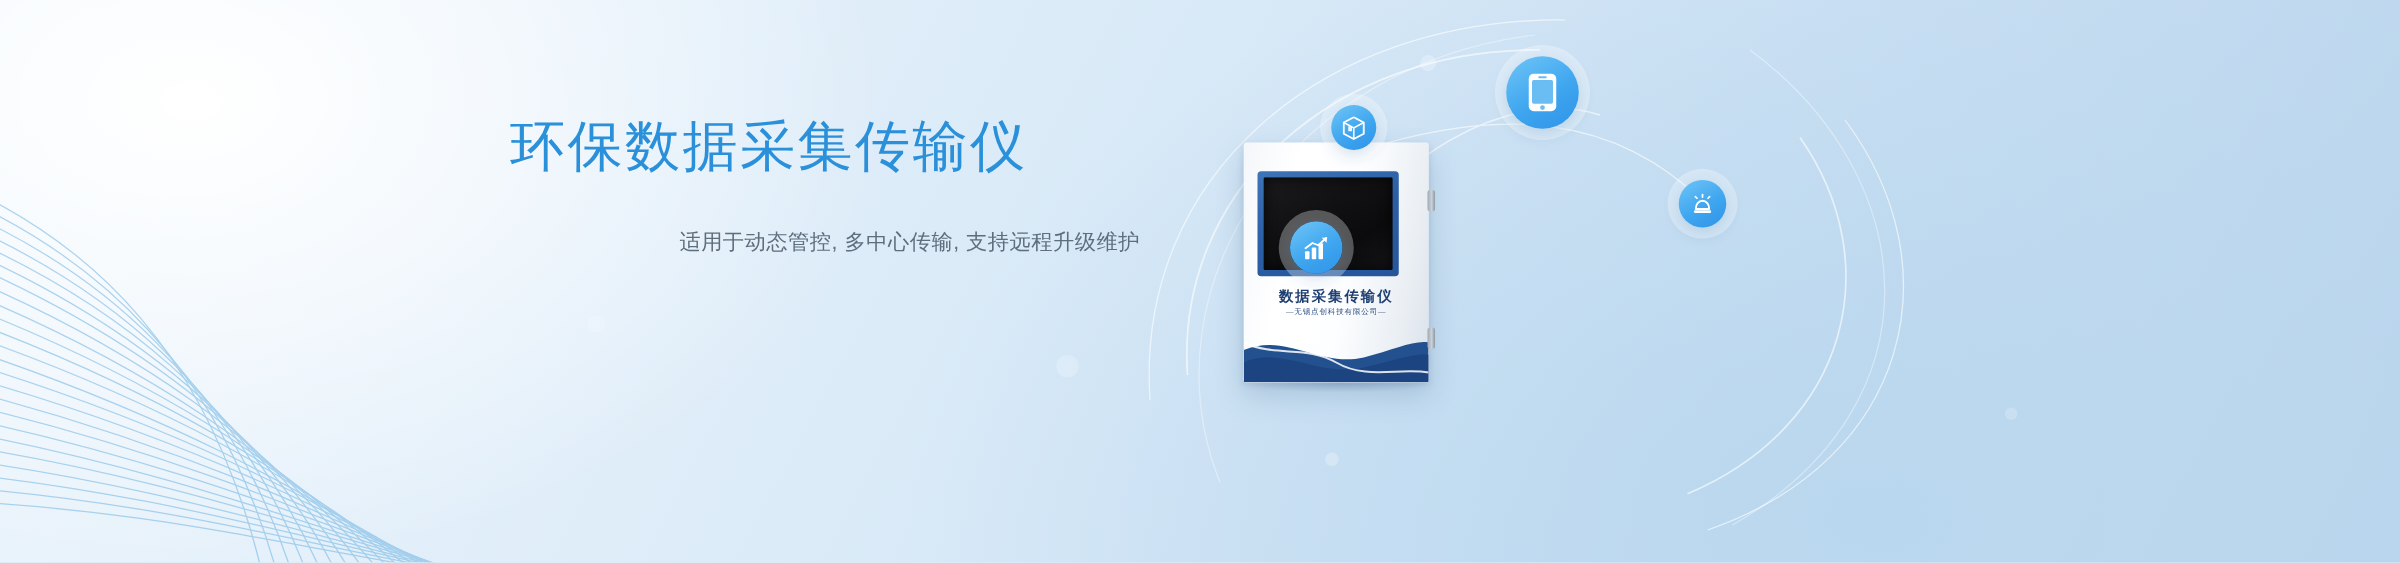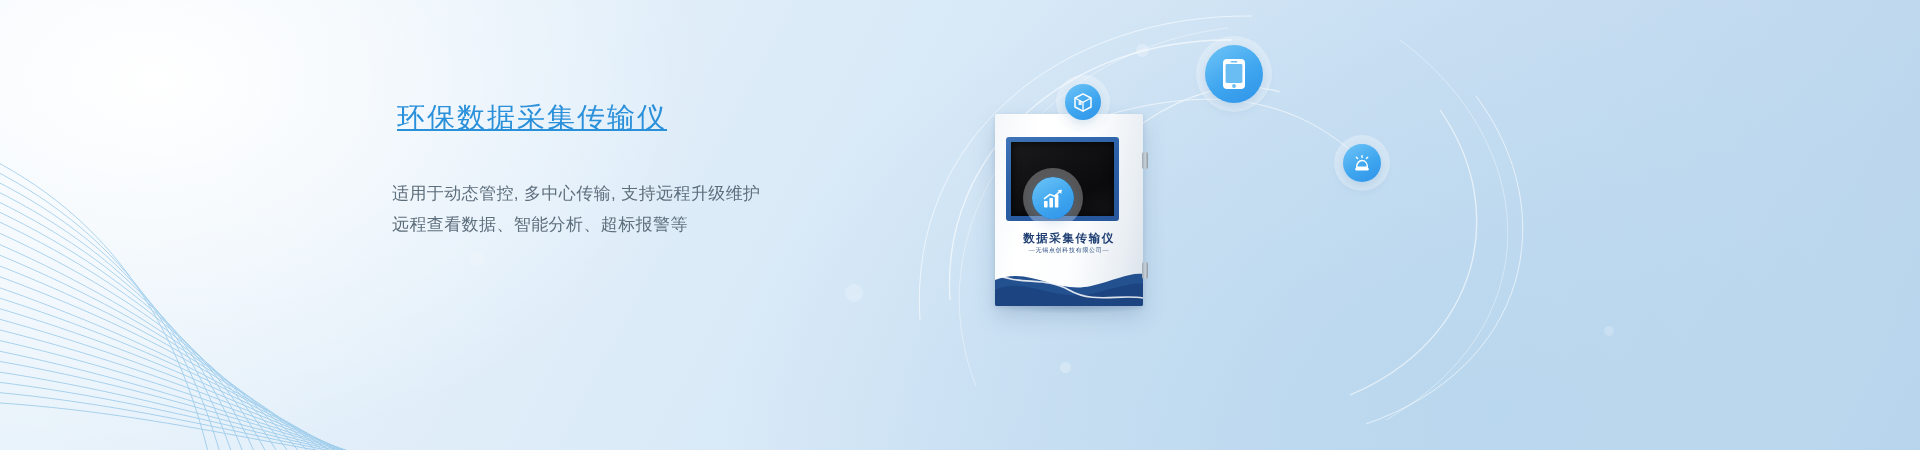--- a/index.html
+++ b/index.html
@@ -19,26 +19,26 @@
   
   .waves{position:absolute;left:-40px;top:130px;width:620px;height:330px;pointer-events:none;}
   .waves svg{display:block;}
 
   
   .bokeh{position:absolute;border-radius:50%;background:rgba(255,255,255,0.55);pointer-events:none;}
 
   
   .copy{position:absolute;left:392px;top:92px;width:520px;}
   .title{
-    font-size:28px;line-height:52px;letter-spacing:2px;
-    color:#2a90da;font-weight:400;margin:0 0 34px 5px;white-space:nowrap;text-decoration:underline;
+    font-size:44px;line-height:52px;letter-spacing:2px;
+    color:#2a90da;font-weight:400;margin:0 0 34px 16px;white-space:nowrap;
   }
   .sublist{margin:0;padding:0;list-style:none;}
   .sublist li{
-    font-size:17px;line-height:31px;color:#5d6e7c;letter-spacing:0.4px;white-space:nowrap;
+    font-size:17px;line-height:31px;color:#5d6e7c;letter-spacing:0.4px;white-space:nowrap;text-align:right;
   }
 
   
   .scene{position:absolute;left:880px;top:0;width:760px;height:450px;}
   .arcs{position:absolute;left:0;top:0;width:760px;height:450px;pointer-events:none;}
 
   
   .device{
     position:absolute;left:115px;top:114px;width:148px;height:192px;
   }
@@ -141,21 +141,20 @@
   <span class="bokeh" style="left:1100px;top:142px;width:9px;height:9px;opacity:.42;"></span>
   <span class="bokeh" style="left:1060px;top:362px;width:11px;height:11px;opacity:.45;"></span>
   <span class="bokeh" style="left:845px;top:284px;width:18px;height:18px;opacity:.40;"></span>
   <span class="bokeh" style="left:470px;top:252px;width:14px;height:14px;opacity:.35;"></span>
   <span class="bokeh" style="left:1604px;top:326px;width:10px;height:10px;opacity:.38;"></span>
 
   <div class="copy">
     <h1 class="title">环保数据采集传输仪</h1>
     <ul class="sublist">
       <li>适用于动态管控, 多中心传输, 支持远程升级维护</li>
-      <li>远程查看数据、智能分析、超标报警等</li>
     </ul>
   </div>
 
   <div class="scene">
 
     <div class="arcs">
       <svg width="760" height="450" viewBox="0 0 760 450" fill="none">
         <g stroke="#ffffff" fill="none" opacity="0.62">
           <path d="M70 300 C 60 150, 190 38, 352 40" stroke-width="1.4"></path>
           <path d="M40 320 C 28 140, 178 14, 372 16" stroke-width="1"></path>

